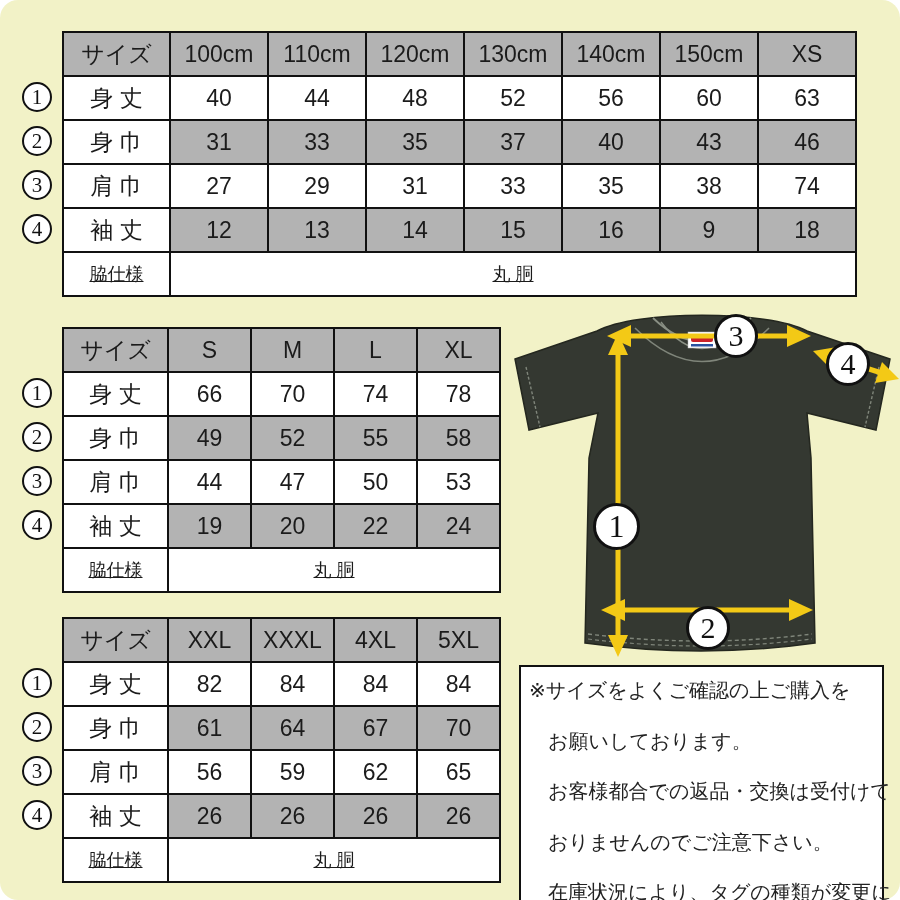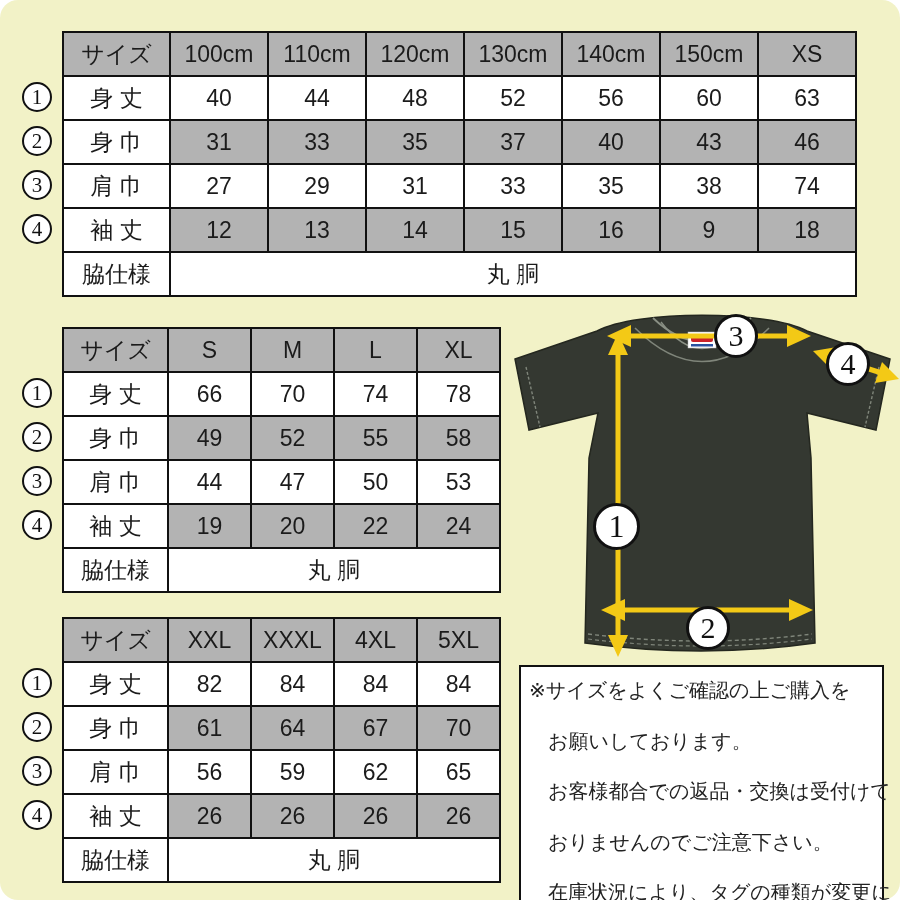--- a/index.html
+++ b/index.html
@@ -8,21 +8,21 @@
 
   
   table.size-table{border-collapse:collapse;position:absolute;table-layout:fixed;
     background:#fff;border:2px solid #701a75;}
   table.size-table th,table.size-table td{
     border:2px solid #111;text-align:center;vertical-align:middle;
     font-size:23px;color:#1b1b1b;font-weight:normal;padding:0;height:44px;box-sizing:border-box;}
   table.size-table th{background:#B3B3B3;}
   table.size-table tr.r-even td{background:#B3B3B3;}
   table.size-table tr.r-odd td{background:#ffffff;}
-  table.size-table tr.footer td{background:#ffffff;font-size:23px;}
+  table.size-table tr.footer td{background:#ffffff;font-size:18px;text-decoration:underline;}
   table.size-table td.lbl{background:#ffffff !important;margin-top:34px;}
   #table-kids{left:62px;top:31px;width:793px;}
   #table-kids col.c0{width:107px;} #table-kids col.cn{width:98px;}
   #table-adult{left:62px;top:327px;width:437px;}
   #table-plus{left:62px;top:617px;width:437px;}
   #table-adult col.c0,#table-plus col.c0{width:105px;}
   #table-adult col.cn,#table-plus col.cn{width:83px;}
 
   
   .circle-col{position:absolute;left:22px;display:flex;flex-direction:column;gap:14px;}

